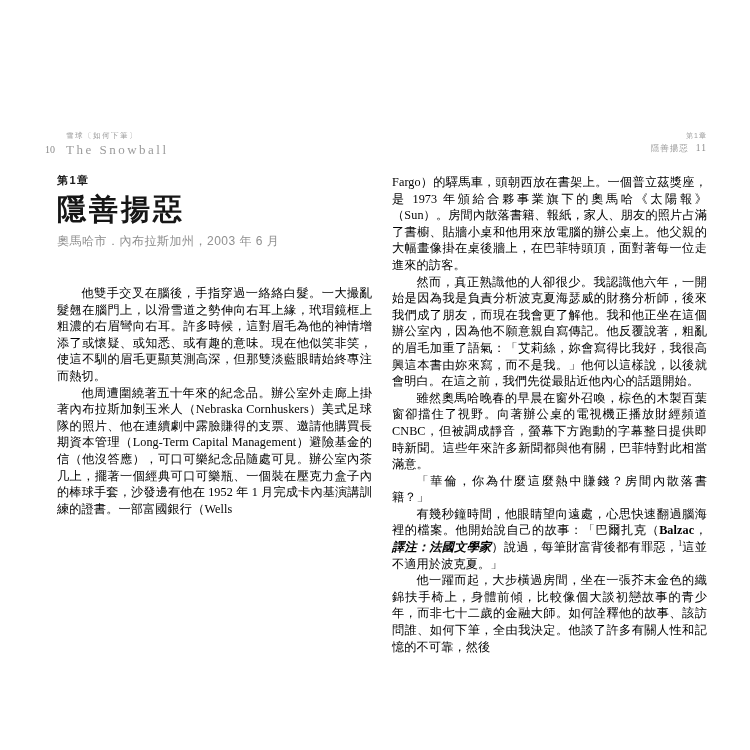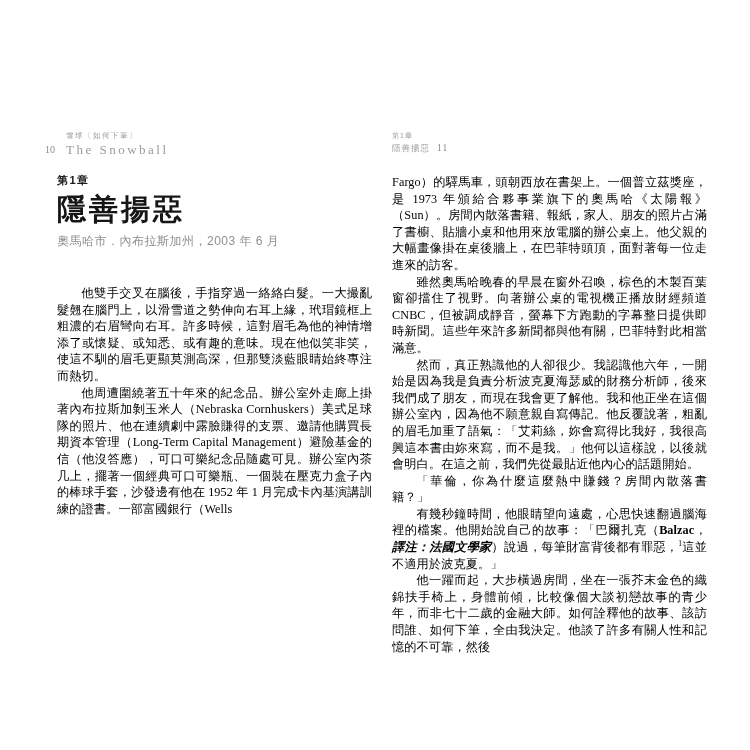--- a/index.html
+++ b/index.html
@@ -19,21 +19,21 @@
     font-size:7.5px;color:#9b9b9b;letter-spacing:1.5px;line-height:10px;
   }
   .lh-en{
     font-family:"Liberation Serif","DejaVu Serif",serif;
     font-size:13px;color:#9b9b9b;letter-spacing:2.5px;line-height:11px;margin-top:3px;
   }
   .lh-folio{
     position:absolute;left:0;bottom:4px;
     font-size:10px;color:#8a8a8a;font-family:"Liberation Serif","DejaVu Serif",serif;
   }
-  .right-head{height:24px;}
+  .right-head{text-align:right;height:24px;}
   .rh-line1{
     font-family:"Liberation Sans","DejaVu Sans",sans-serif;
     font-size:7px;color:#9b9b9b;letter-spacing:1px;line-height:9px;
   }
   .rh-line2{
     font-family:"Liberation Sans","DejaVu Sans",sans-serif;
     font-size:8.5px;color:#9b9b9b;letter-spacing:1px;line-height:11px;margin-top:3px;
   }
   .rh-folio{
     font-size:9.5px;color:#8a8a8a;margin-left:7px;
@@ -98,21 +98,21 @@
   <section class="page right-page">
     <header class="right-head">
       <div class="rh-line1">第1章</div>
       <div class="rh-line2">
         <span>隱善揚惡</span><span class="rh-folio">11</span>
       </div>
     </header>
 
     <div class="body-col right-body">
         <p class="para"><span>Fargo）的驛馬車，頭朝西放在書架上。一個普立茲獎座，是 1973 年頒給合夥事業旗下的奧馬哈《太陽報》（Sun）。房間內散落書籍、報紙，家人、朋友的照片占滿了書櫥、貼牆小桌和他用來放電腦的辦公桌上。他父親的大幅畫像掛在桌後牆上，在巴菲特頭頂，面對著每一位走進來的訪客。</span></p>
+        <p class="para indent"><span>然而，真正熟識他的人卻很少。我認識他六年，一開始是因為我是負責分析波克夏海瑟威的財務分析師，後來我們成了朋友，而現在我會更了解他。我和他正坐在這個辦公室內，因為他不願意親自寫傳記。他反覆說著，粗亂的眉毛加重了語氣：「艾莉絲，妳會寫得比我好，我很高興這本書由妳來寫，而不是我。」他何以這樣說，以後就會明白。在這之前，我們先從最貼近他內心的話題開始。</span></p>
         <p class="para indent"><span>雖然奧馬哈晚春的早晨在窗外召喚，棕色的木製百葉窗卻擋住了視野。向著辦公桌的電視機正播放財經頻道 CNBC，但被調成靜音，螢幕下方跑動的字幕整日提供即時新聞。這些年來許多新聞都與他有關，巴菲特對此相當滿意。</span></p>
-        <p class="para indent"><span>然而，真正熟識他的人卻很少。我認識他六年，一開始是因為我是負責分析波克夏海瑟威的財務分析師，後來我們成了朋友，而現在我會更了解他。我和他正坐在這個辦公室內，因為他不願意親自寫傳記。他反覆說著，粗亂的眉毛加重了語氣：「艾莉絲，妳會寫得比我好，我很高興這本書由妳來寫，而不是我。」他何以這樣說，以後就會明白。在這之前，我們先從最貼近他內心的話題開始。</span></p>
         <p class="para indent"><span>「華倫，你為什麼這麼熱中賺錢？房間內散落書籍？」</span></p>
         <p class="para indent"><span>有幾秒鐘時間，他眼睛望向遠處，心思快速翻過腦海裡的檔案。他開始說自己的故事：「巴爾扎克（</span><span class="run-bold">Balzac</span><span>，</span><span class="run-note">譯注：法國文學家</span><span>）說過，每筆財富背後都有罪惡，</span><span class="run-sup">1</span><span>這並不適用於波克夏。」</span></p>
         <p class="para indent"><span>他一躍而起，大步橫過房間，坐在一張芥末金色的織錦扶手椅上，身體前傾，比較像個大談初戀故事的青少年，而非七十二歲的金融大師。如何詮釋他的故事、該訪問誰、如何下筆，全由我決定。他談了許多有關人性和記憶的不可靠，然後</span></p>
       </div>
   </section>
 
 </div>
 
 </body></html>

